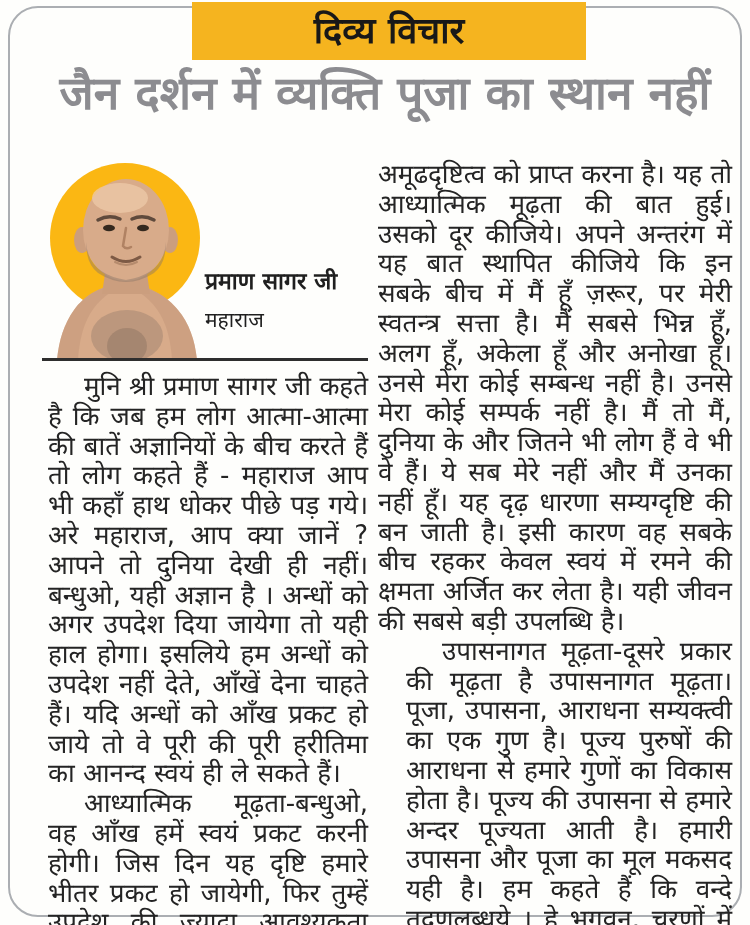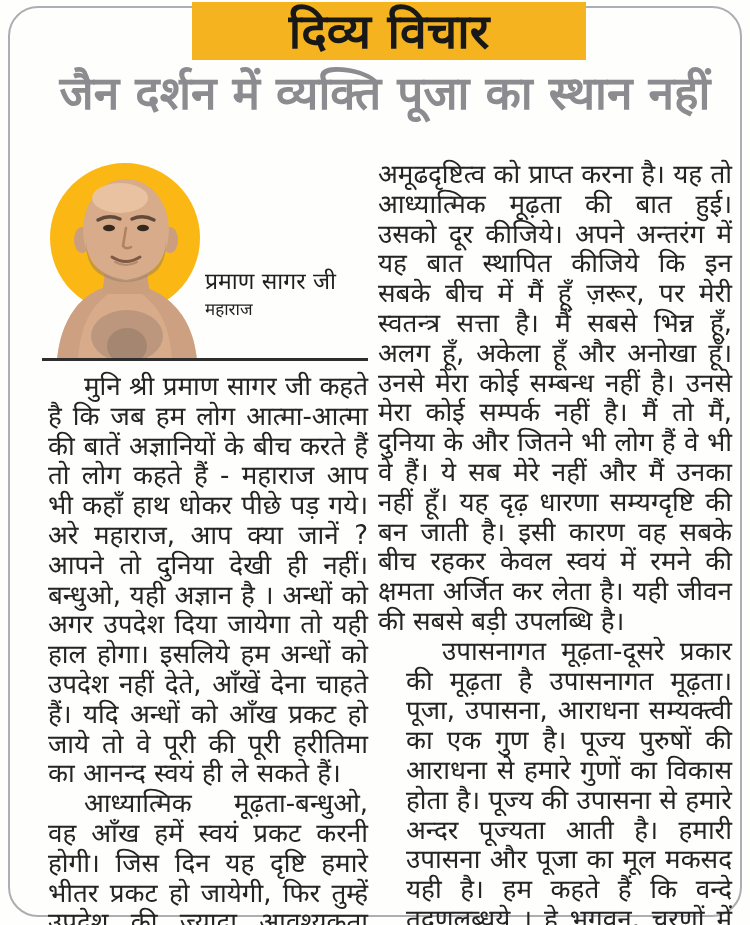--- a/index.html
+++ b/index.html
@@ -23,21 +23,21 @@
 
   .banner {
     position:absolute;
     left:192px; top:2px;
     width:394px; height:58px;
     background:#f5b41f;
     display:flex; align-items:center; justify-content:center;
     z-index:3;
   }
   .banner span {
-    font-size:48px; font-weight:bold; color:#181818; line-height:1;
+    font-size:36px; font-weight:bold; color:#181818; line-height:1;
   }
 
   .headline {
     position:absolute;
     left:10px; right:10px; top:66px;
     text-align:center;
     font-size:46px; font-weight:bold;
     color:#8c8c90;
     line-height:1.2;
     white-space:nowrap;
@@ -51,22 +51,22 @@
     overflow:hidden;
   }
 
   .caption {
     position:absolute;
     left:205px; top:266px;
     color:#1f1f1f;
     line-height:1.38;
   }
   .caption .pre  { font-size:20px; }
-  .caption .name { font-size:23px; font-weight:normal; }
-  .caption .suf  { font-size:17px; }
+  .caption .name { font-size:23px; font-weight:bold; }
+  .caption .suf  { font-size:21px;margin-top:8px; }
 
   .rule {
     position:absolute;
     left:42px; top:358px;
     width:326px; height:3px;
     background:#2e2e2e;
   }
 
   .col {
     position:absolute;

